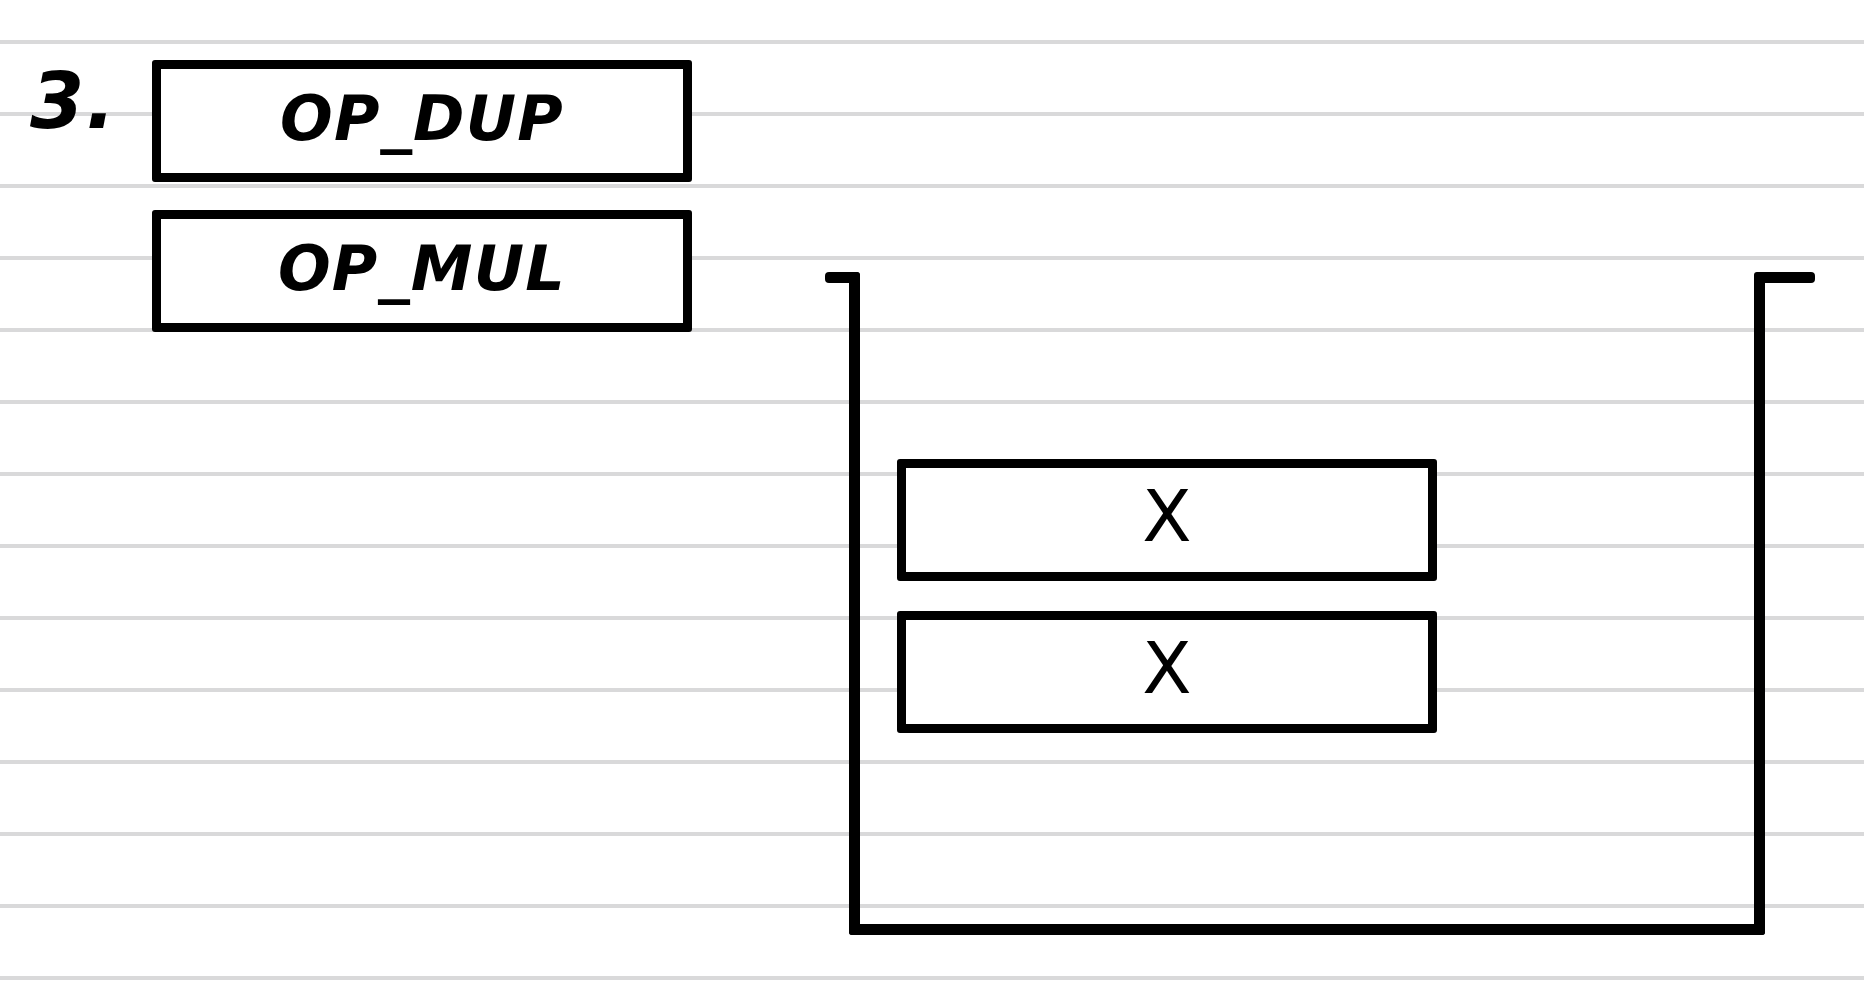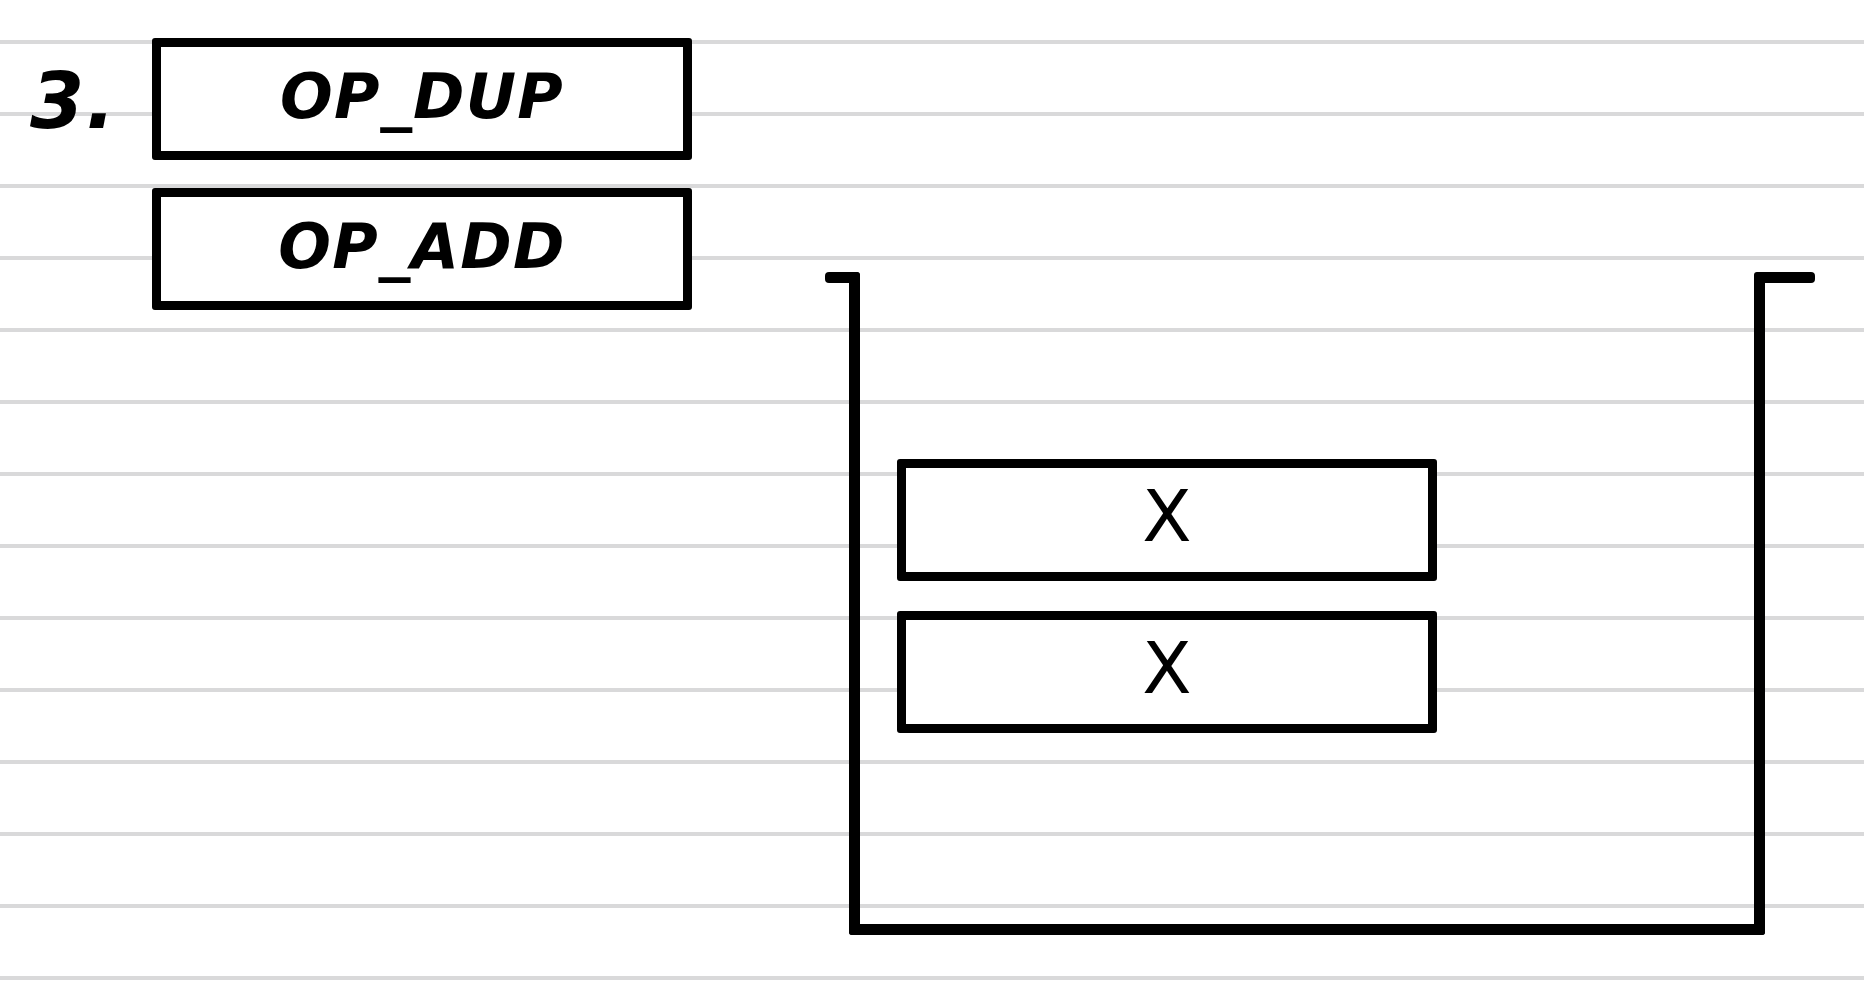--- a/index.html
+++ b/index.html
@@ -47,21 +47,21 @@
     left: 30px;
     top: 62px;
     font-size: 78px;
     line-height: 1;
   }
 
   
   .op-stack {
     position: absolute;
     left: 152px;
-    top: 38px;
+    top: 60px;
     width: 540px;
   }
   .op-box {
     position: relative;
     box-sizing: border-box;
     width: 540px;
     height: 122px;
     border: 9px solid #000000;
     border-radius: 3px;
     background: #ffffff;
@@ -187,21 +187,21 @@
     <div class="rule" style="top:976px"></div>
   </div>
 
   <div class="hand item-number">3.</div>
 
   <div class="op-stack">
     <div class="op-box">
       <span class="hand op-box-label">OP_DUP</span>
     </div>
     <div class="op-box">
-      <span class="hand op-box-label">OP_ADD</span>
+      <span class="hand op-box-label">OP_MUL</span>
     </div>
   </div>
 
   <div class="bracket-group">
     <div class="bracket-hook-left"></div>
     <div class="bracket-leg-left"></div>
     <div class="bracket-hook-right"></div>
     <div class="bracket-leg-right"></div>
     <div class="bracket-base"></div>
   </div>

